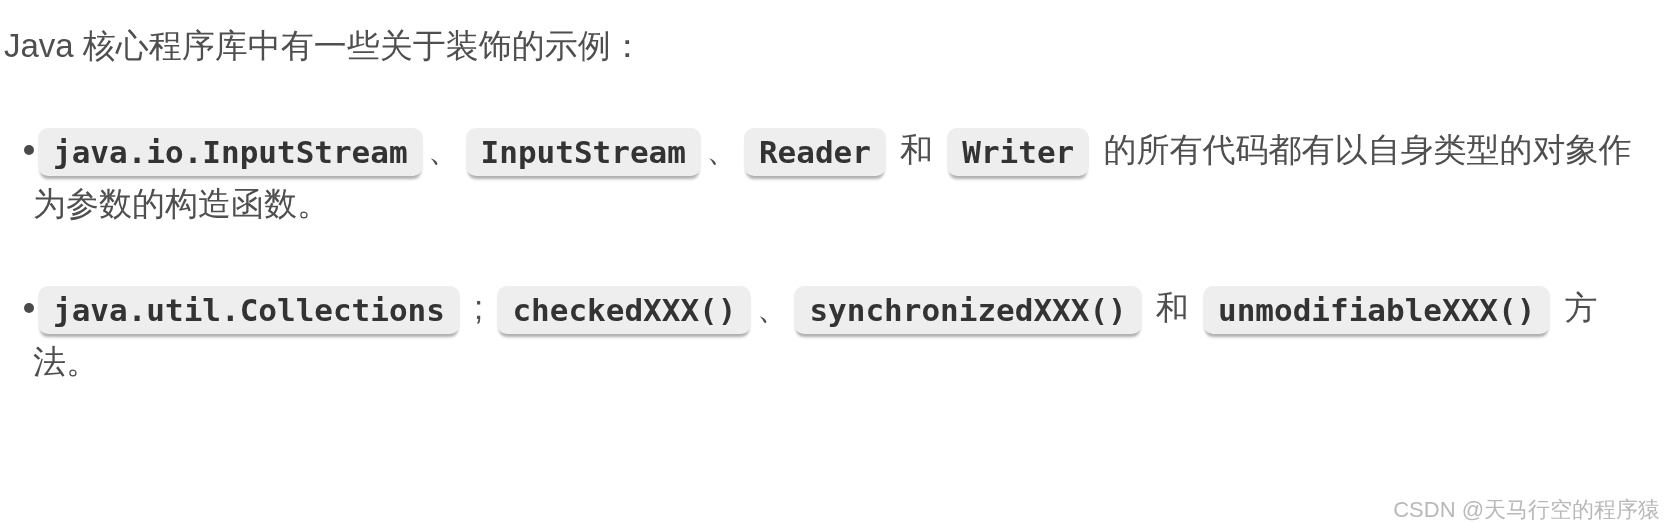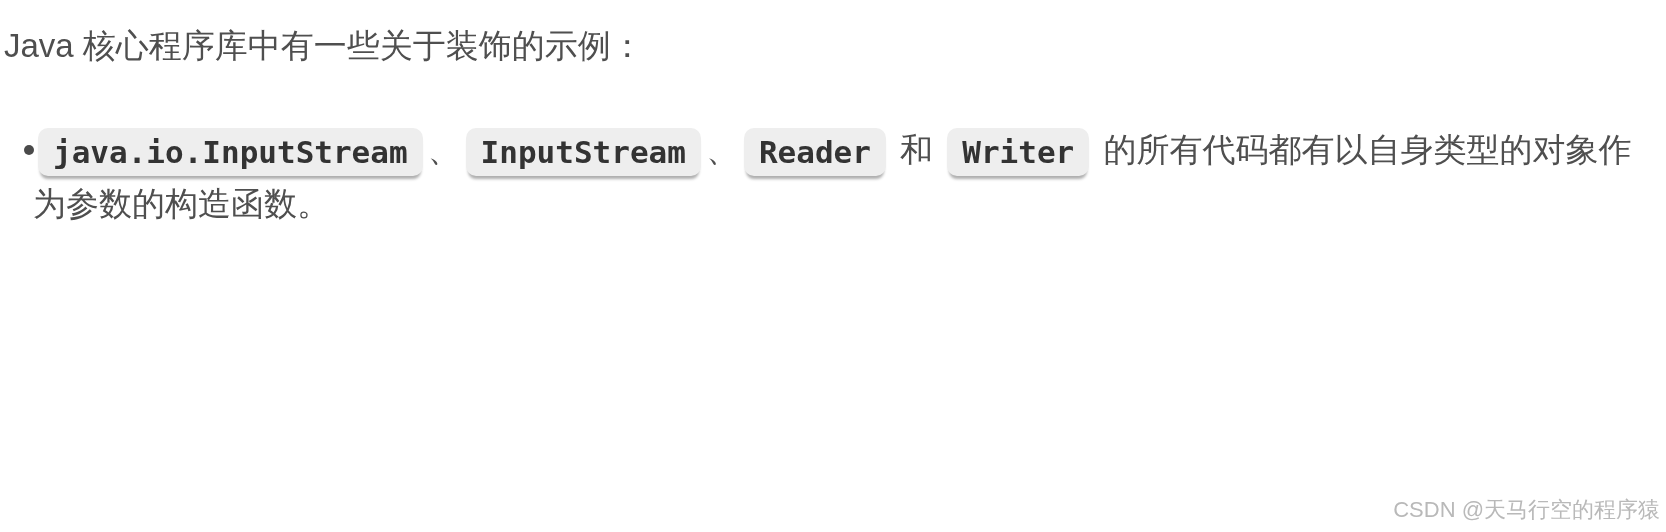--- a/index.html
+++ b/index.html
@@ -73,16 +73,17 @@
   }
 </style>
 </head>
 <body>
 
 <div class="content">
   <p class="intro">Java 核心程序库中有一些关于装饰的示例：</p>
 
   <ul class="examples">
       <li><code class="chip">java.io.InputStream</code><span>、</span><code class="chip">InputStream</code><span>、</span><code class="chip">Reader</code><span> 和 </span><code class="chip">Writer</code><span> 的所有代码都有以自身类型的对象作为参数的构造函数。</span></li>
+      <li><code class="chip">java.util.Collections</code><span> ; </span><code class="chip">checkedXXX()</code><span>、</span><code class="chip">synchronizedXXX()</code><span> 和 </span><code class="chip">unmodifiableXXX()</code><span> 方法。</span></li>
     </ul>
 </div>
 
 <div class="watermark">CSDN @天马行空的程序猿</div>
 
 </body></html>

